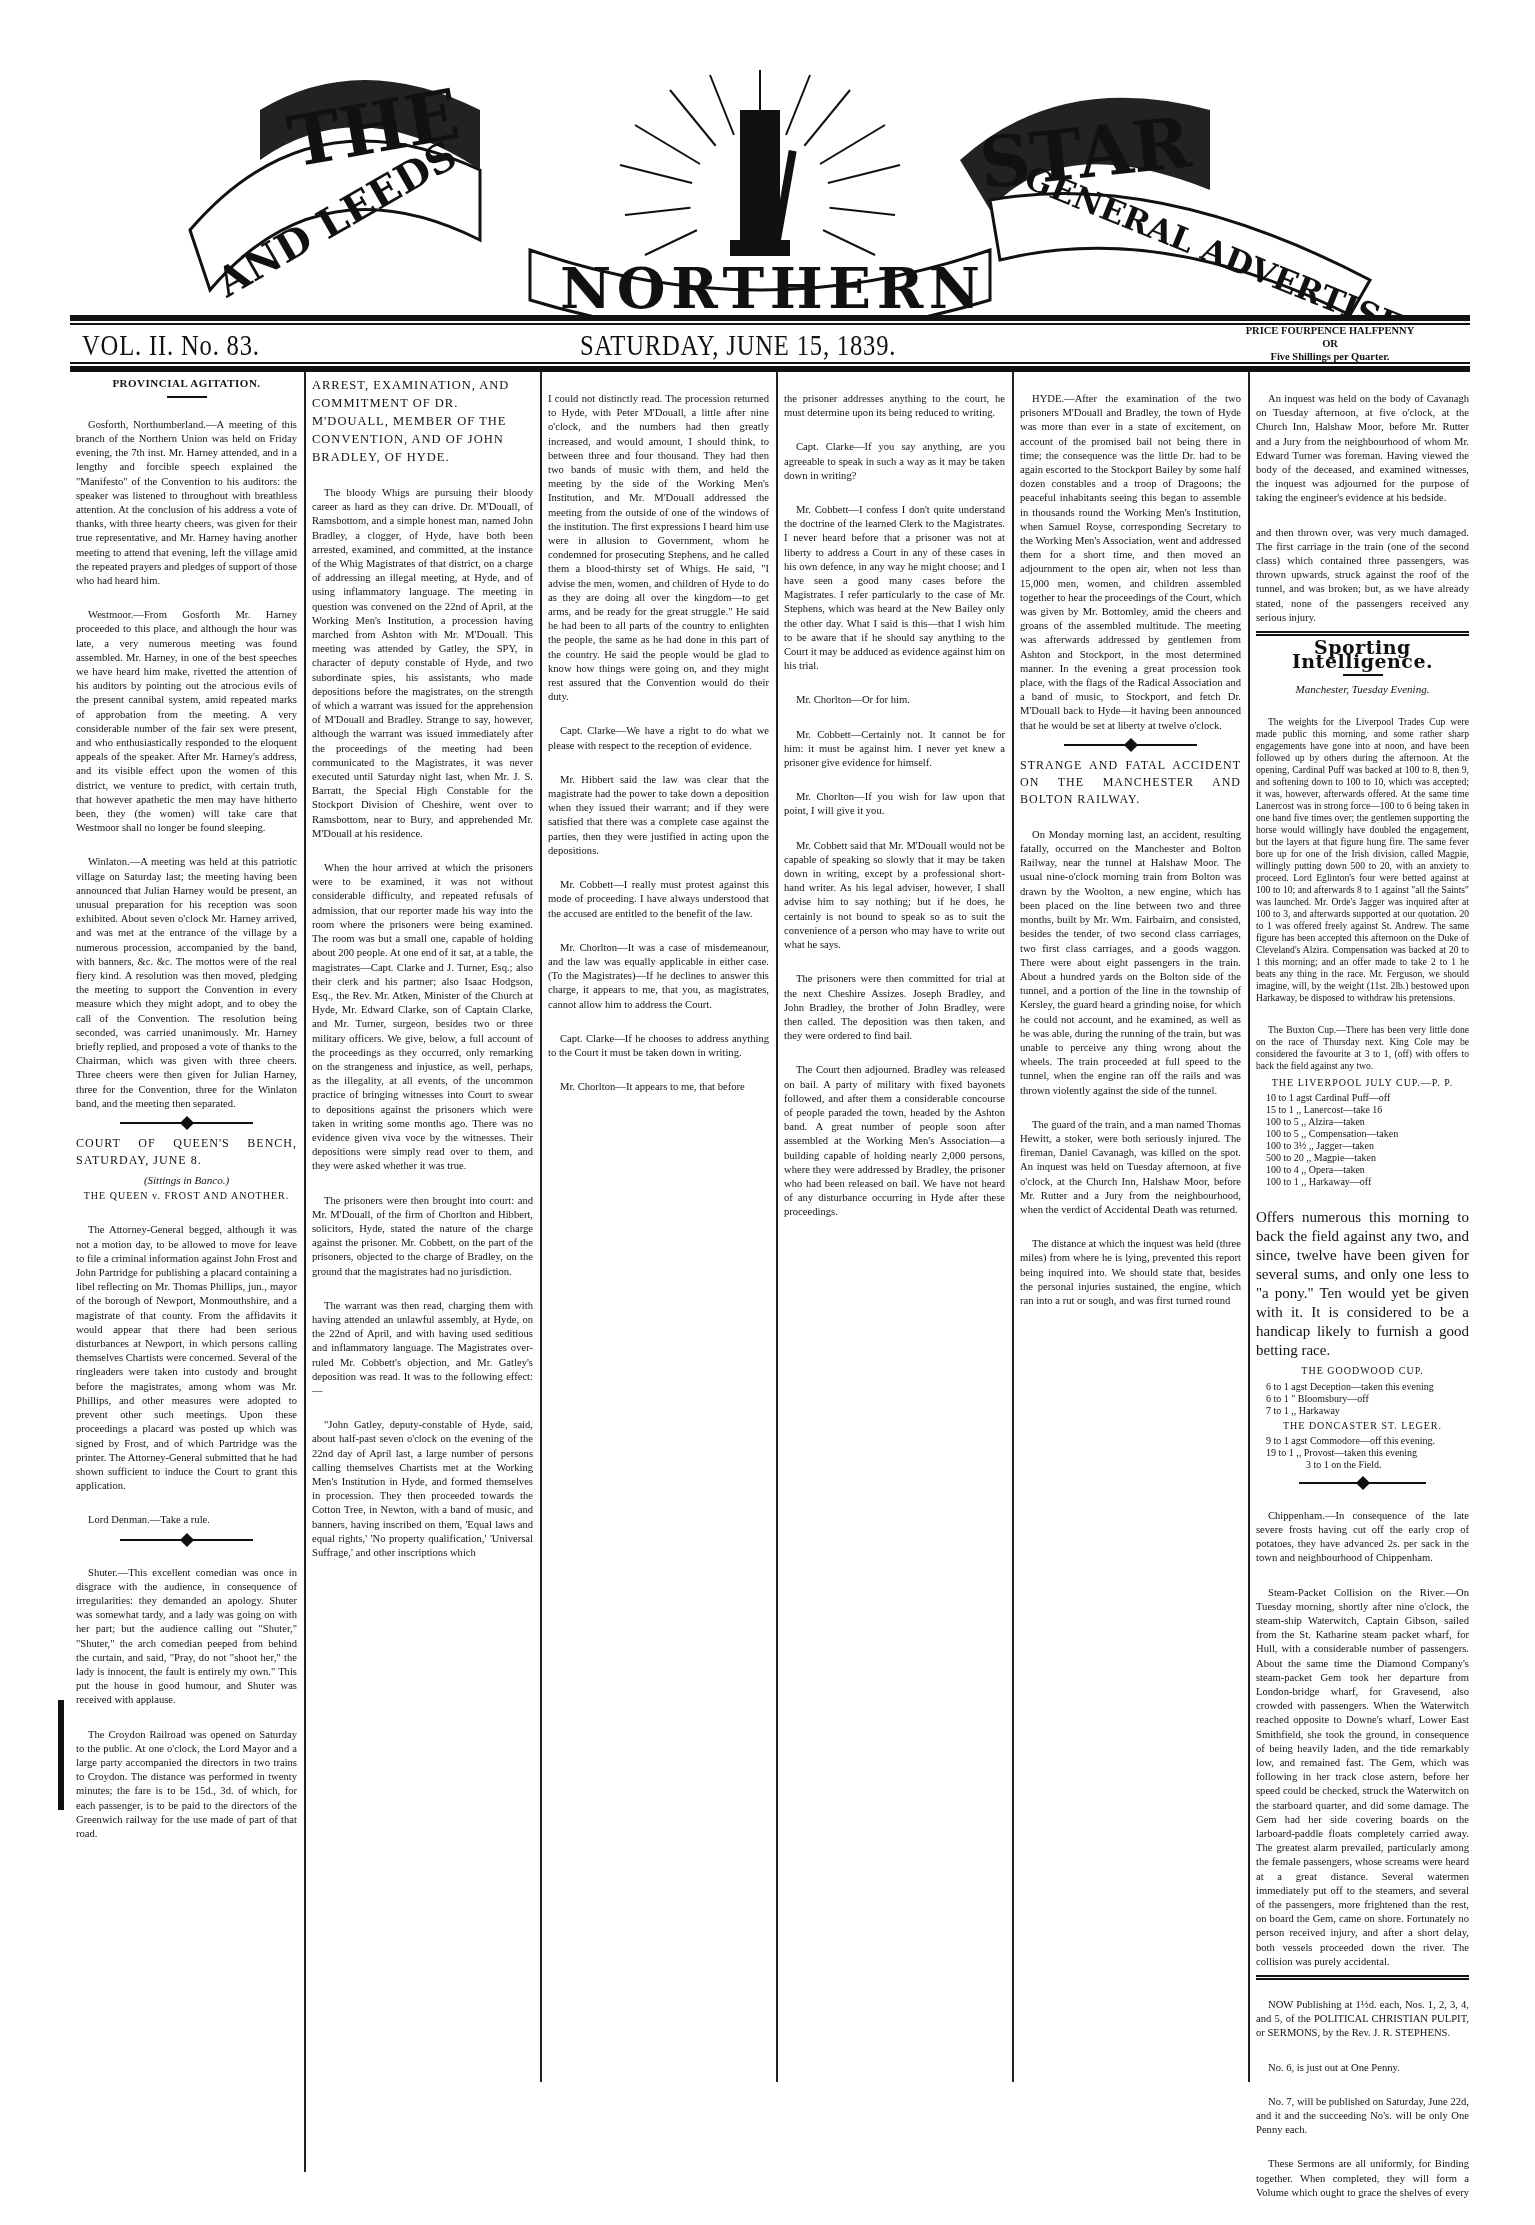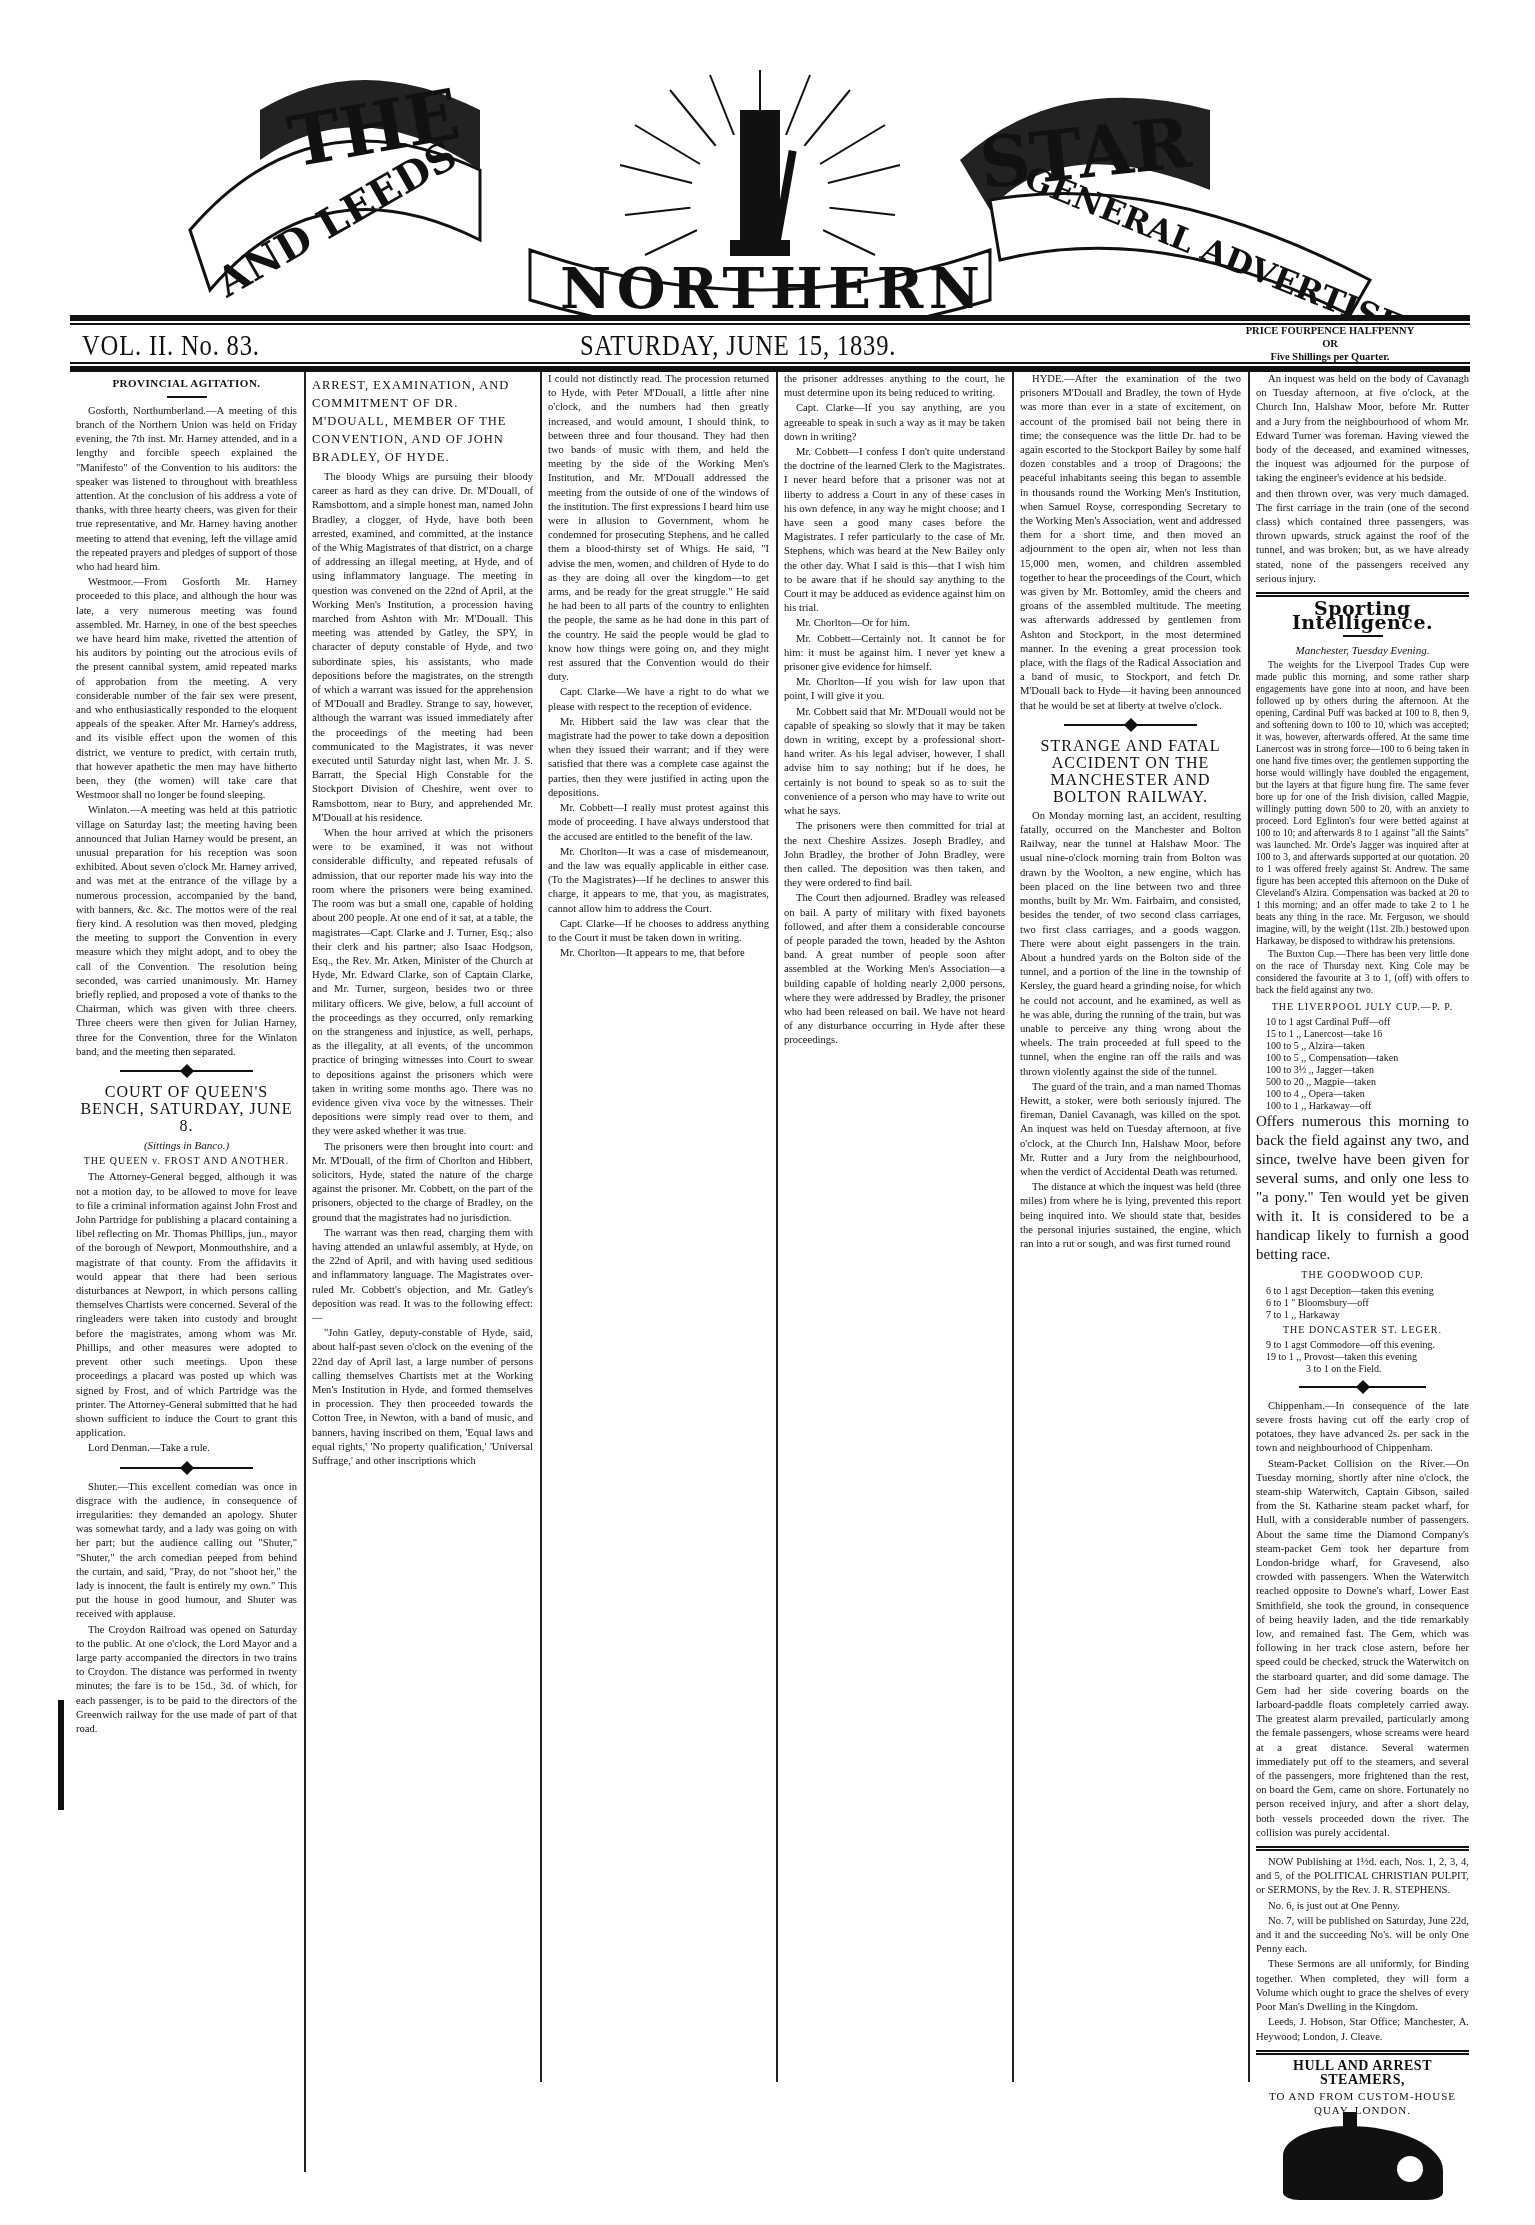--- a/index.html
+++ b/index.html
@@ -22,23 +22,23 @@
   .columns { position: absolute; left: 70px; top: 372px; width: 1405px; height: 1830px; }
   .col { position: absolute; top: 0; height: 100%; overflow: hidden; font-size: 10.6px; line-height: 14.2px; text-align: justify; padding: 0 6px; }
   .col.c1 { left: 0; width: 233px; }
   .col.c2 { left: 236px; width: 233px; }
   .col.c3 { left: 472px; width: 233px; }
   .col.c4 { left: 708px; width: 233px; }
   .col.c5 { left: 944px; width: 233px; }
   .col.c6 { left: 1180px; width: 225px; }
   .vrule { position: absolute; top: 0; width: 1.5px; background: #222; }
 
-  .col p { text-indent: 12px; margin-bottom: 1px; }
+  .col p { text-indent: 12px; margin-bottom: 1px; margin-top: 20px; }
   .col h2 { font-size: 11px; font-weight: bold; text-align: center; letter-spacing: 0.5px; margin: 4px 0 6px; }
-  .col h3 { font-size: 16px; font-weight: normal; text-align: center; letter-spacing: 1px; line-height: 17px; margin: 4px 0; text-transform: uppercase; }
+  .col h3 { font-size: 12px; font-weight: normal; letter-spacing: 1px; line-height: 17px; margin: 4px 0; text-transform: uppercase; }
   .col h3.left { text-align: left; }
   .col .sub { text-align: center; font-size: 11px; margin: 2px 0; }
   .col .ital { font-style: italic; }
   .col .short-rule { width: 40px; height: 1.5px; background: #111; margin: 6px auto; }
   .col .divider { position: relative; height: 12px; margin: 6px 0; }
   .col .divider::before { content: ""; position: absolute; left: 20%; right: 20%; top: 5px; height: 2px; background: #111; }
   .col .divider::after { content: ""; position: absolute; left: 50%; top: 1px; width: 10px; height: 10px; background: #111; transform: translateX(-50%) rotate(45deg); }
   .col .boxrule { height: 3px; background: #111; margin: 6px 0; border-bottom: 1px solid #fff; box-shadow: 0 2px 0 #111; }
   .blackletter { font-family: "DejaVu Serif", serif; font-weight: bold; font-size: 19px; text-align: center; margin: 6px 0 2px; letter-spacing: 0.5px; }
   .odds { font-size: 10px; line-height: 12px; margin-left: 10px; }

